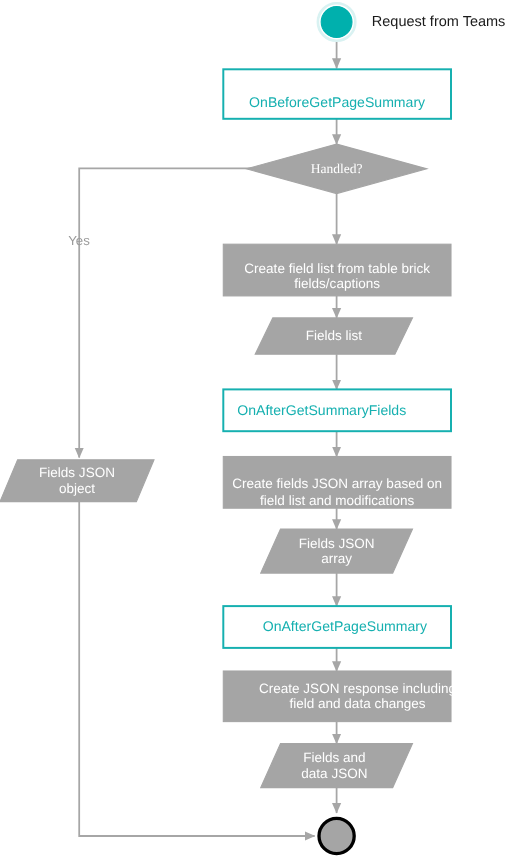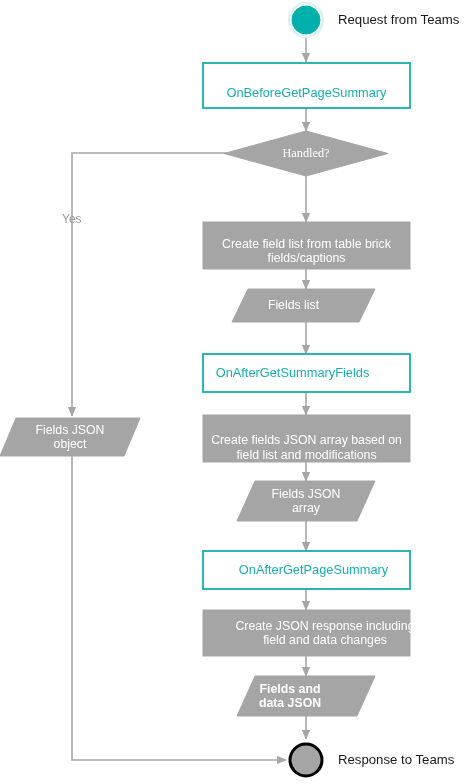--- a/index.html
+++ b/index.html
@@ -140,36 +140,35 @@
 
   <div class="node-label lbl-decision" style="left:246px; top:142px; width:120px; height:22px;">Handled?</div>
 
   <div class="node-label lbl-edge" style="left:62px; top:210px; width:50px; height:18px;">Yes</div>
 
   <div class="node-label lbl-edge" style="left:297px; top:189px; width:40px; height:18px;margin-top:46px;">No</div>
 
   <div class="node-label lbl-process" style="left:203px; top:222px; width:207px; height:58px;">Create field list from table brick
 fields/captions</div>
 
-  <div class="node-label lbl-process" style="left:222px; top:289px; width:143px; height:33px;">Fields list</div>
+  <div class="node-label lbl-process" style="left:232px; top:289px; width:143px; height:33px;">Fields list</div>
 
   <div class="node-label lbl-event" style="left:203px; top:354px; width:179px; height:38px;">OnAfterGetSummaryFields</div>
 
   <div class="node-label lbl-process" style="left:0px; top:418px; width:140px; height:38px;">Fields JSON
 object</div>
 
   <div class="node-label lbl-process" style="left:203px; top:415px; width:207px; height:65px;">Create fields JSON array based on
 field list and modifications</div>
 
   <div class="node-label lbl-process" style="left:237px; top:481px; width:138px; height:40px;">Fields JSON
 array</div>
 
   <div class="node-label lbl-event" style="left:210px; top:551px; width:207px; height:38px;">OnAfterGetPageSummary</div>
 
   <div class="node-label lbl-process" style="left:203px; top:610px; width:244px; height:46px;">Create JSON response including
 field and data changes</div>
 
-  <div class="node-label lbl-process" style="left:221px; top:676px; width:138px; height:40px;font-weight:bold;">Fields and
+  <div class="node-label lbl-process" style="left:235px; top:676px; width:138px; height:40px;">Fields and
 data JSON</div>
 
-  <div class="node-label lbl-terminal" style="left:338px; top:748px; width:128px; height:24px;">Response to Teams</div>
 
 </div>
 
 </body></html>

